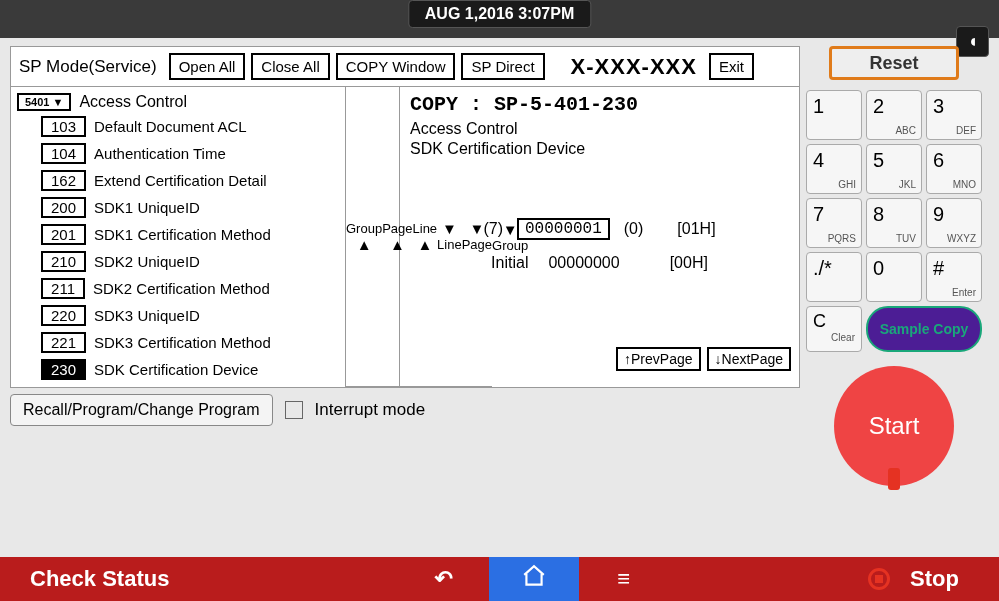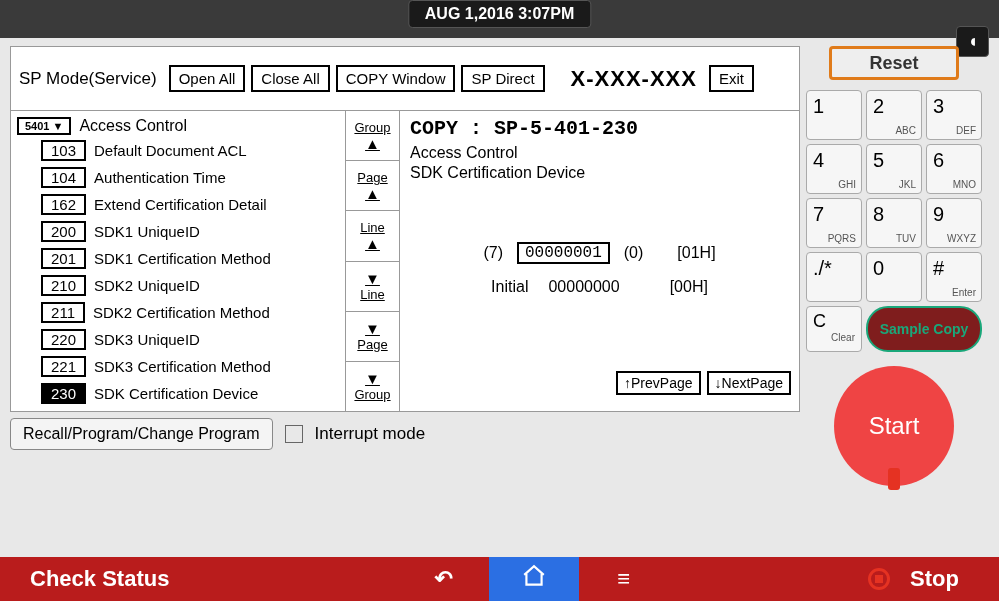--- a/index.html
+++ b/index.html
@@ -10,36 +10,36 @@
   .home-btn { background: #555; border: 1px solid #777; border-radius: 4px; padding: 4px 10px; color: #ddd; font-size: 14px; display: flex; align-items: center; gap: 6px; }
   .home-btn .grid-icon { display: inline-block; width: 12px; height: 12px; }
   .datetime { position: absolute; left: 50%; transform: translateX(-50%); background: #1a1a1a; border: 1px solid #555; border-radius: 4px; padding: 4px 16px; font-weight: bold; font-size: 16px; color: #fff; }
   .moon-btn { margin-left: auto; background: #1a1a1a; border: 1px solid #555; border-radius: 4px; padding: 4px 10px; font-size: 18px; }
 
   
   .main { display: flex; height: 490px; }
 
   
   .sp-panel { width: 790px; background: #fff; margin: 8px 0 0 10px; border: 1px solid #999; display: flex; flex-direction: column; }
-  .sp-header { display: flex; align-items: center; gap: 6px; padding: 18px 8px; border-bottom: 1px solid #999; }
+  .sp-header { display: flex; align-items: center; gap: 6px; padding: 6px 8px; border-bottom: 1px solid #999; }
   .sp-title { font-size: 17px; margin-right: 6px; }
   .hbtn { background: #fff; border: 2px solid #000; padding: 3px 8px; font-size: 15px; cursor: pointer; }
   .spcode { font-size: 22px; font-weight: bold; margin: 0 6px 0 20px; letter-spacing: 1px; }
 
   .sp-body { display: flex; flex: 1; overflow: hidden; }
   .sp-left { width: 335px; border-right: 1px solid #999; display: flex; flex-direction: column; }
   .sp-left-inner { flex: 1; padding: 4px 2px; overflow: hidden; }
   .main-code-row { display: flex; align-items: center; gap: 8px; padding: 2px 4px; }
   .main-code { border: 2px solid #000; padding: 1px 6px; font-size: 11px; font-weight: bold; display: inline-flex; align-items: center; gap: 3px; }
   .sub-row { display: flex; align-items: center; gap: 8px; padding: 3px 4px 3px 28px; font-size: 15px; }
   .sub-code { border: 2px solid #000; padding: 0 8px; min-width: 44px; text-align: right; font-size: 15px; background:#fff;}
   .sub-code.active { background: #000; color: #fff; }
   .sub-label { white-space: nowrap; }
 
-  .nav-col { width: 54px; border-right: 1px solid #999; display: flex; flex-direction: column; text-decoration: underline; }
+  .nav-col { width: 54px; border-right: 1px solid #999; display: flex; flex-direction: row; }
   .nav-cell { flex: 1; border-bottom: 1px solid #999; display: flex; flex-direction: column; align-items: center; justify-content: center; font-size: 13px; gap: 1px; cursor: pointer; }
   .nav-cell:last-child { border-bottom: none; }
   .tri { font-size: 15px; line-height: 1; }
 
   .sp-right { flex: 1; padding: 6px 10px; position: relative; font-size: 16px; }
   .copy-line { font-size: 20px; font-weight: bold; font-family: 'Courier New', monospace; margin-bottom: 4px;}
   .detail-line { margin: 2px 0; }
   .value-row { margin-top: 60px; font-family: 'Courier New', monospace; font-size: 16px; display: flex; gap: 14px; justify-content: center; align-items: center;}
   .valbox { border: 2px solid #000; padding: 0 6px; font-family: 'Courier New', monospace; }
   .init-row { margin-top: 14px; font-family: 'Courier New', monospace; font-size: 16px; display: flex; gap: 20px; justify-content: center;}
@@ -53,21 +53,21 @@
 
   
   .right-pad { width: 190px; padding: 8px 8px 0 6px; display: flex; flex-direction: column; align-items: center; }
   .reset-btn { width: 130px; height: 34px; border: 3px solid #e07b1a; background: #eee; border-radius: 4px; font-size: 18px; font-weight: bold; color: #333; margin-bottom: 10px; }
   .keypad { display: grid; grid-template-columns: repeat(3, 56px); grid-auto-rows: 50px; gap: 4px; }
   .key { background: #f6f6f6; border: 1px solid #aaa; border-radius: 4px; position: relative; font-size: 20px; display: flex; align-items: flex-start; justify-content: flex-start; padding: 4px 6px; cursor: pointer; }
   .key .sub { position: absolute; bottom: 3px; right: 5px; font-size: 10px; color: #555; }
   .crow { display: flex; gap: 4px; margin-top: 4px; }
   .clear-btn { width: 56px; height: 46px; background: #f6f6f6; border: 1px solid #aaa; border-radius: 4px; font-size: 18px; display:flex; flex-direction:column; align-items:flex-start; justify-content:flex-start; padding:4px 6px;}
   .clear-btn .sub{font-size:10px; color:#555; align-self:flex-end;}
-  .sample-btn { flex:1; height: 46px; background: #7f1d1d; border: 2px solid #1aa77a; border-radius: 22px; font-size: 14px; color:#1aa77a; font-weight:bold;}
+  .sample-btn { flex:1; height: 46px; background: #4c1d95; border: 2px solid #1aa77a; border-radius: 22px; font-size: 14px; color:#1aa77a; font-weight:bold;}
   .start-btn { margin-top: 14px; width: 120px; height: 120px; border-radius: 60px; background: #ef4444; border: none; color: #fff; font-size: 24px; position: relative; }
   .start-tab { position:absolute; bottom:-4px; left:50%; transform:translateX(-50%); width:12px; height:22px; background:#e53222; border-radius:3px;}
 
   
   .bottombar { position: absolute; bottom: 0; left: 0; right: 0; height: 44px; background: #b91c1c; display: flex; align-items: center; color: #fff; font-weight: bold; }
   .bb-left { padding: 0 30px; font-size: 22px; }
   .bb-center { flex: 1; display: flex; justify-content: center; gap: 0; }
   .bb-btn { width: 90px; height: 44px; display:flex; align-items:center; justify-content:center; color:#fff; font-size:22px; }
   .bb-btn.home { background: #2b6fe3; }
   .bb-right { display:flex; align-items:center; gap:20px; padding-right:40px; font-size:22px;}

